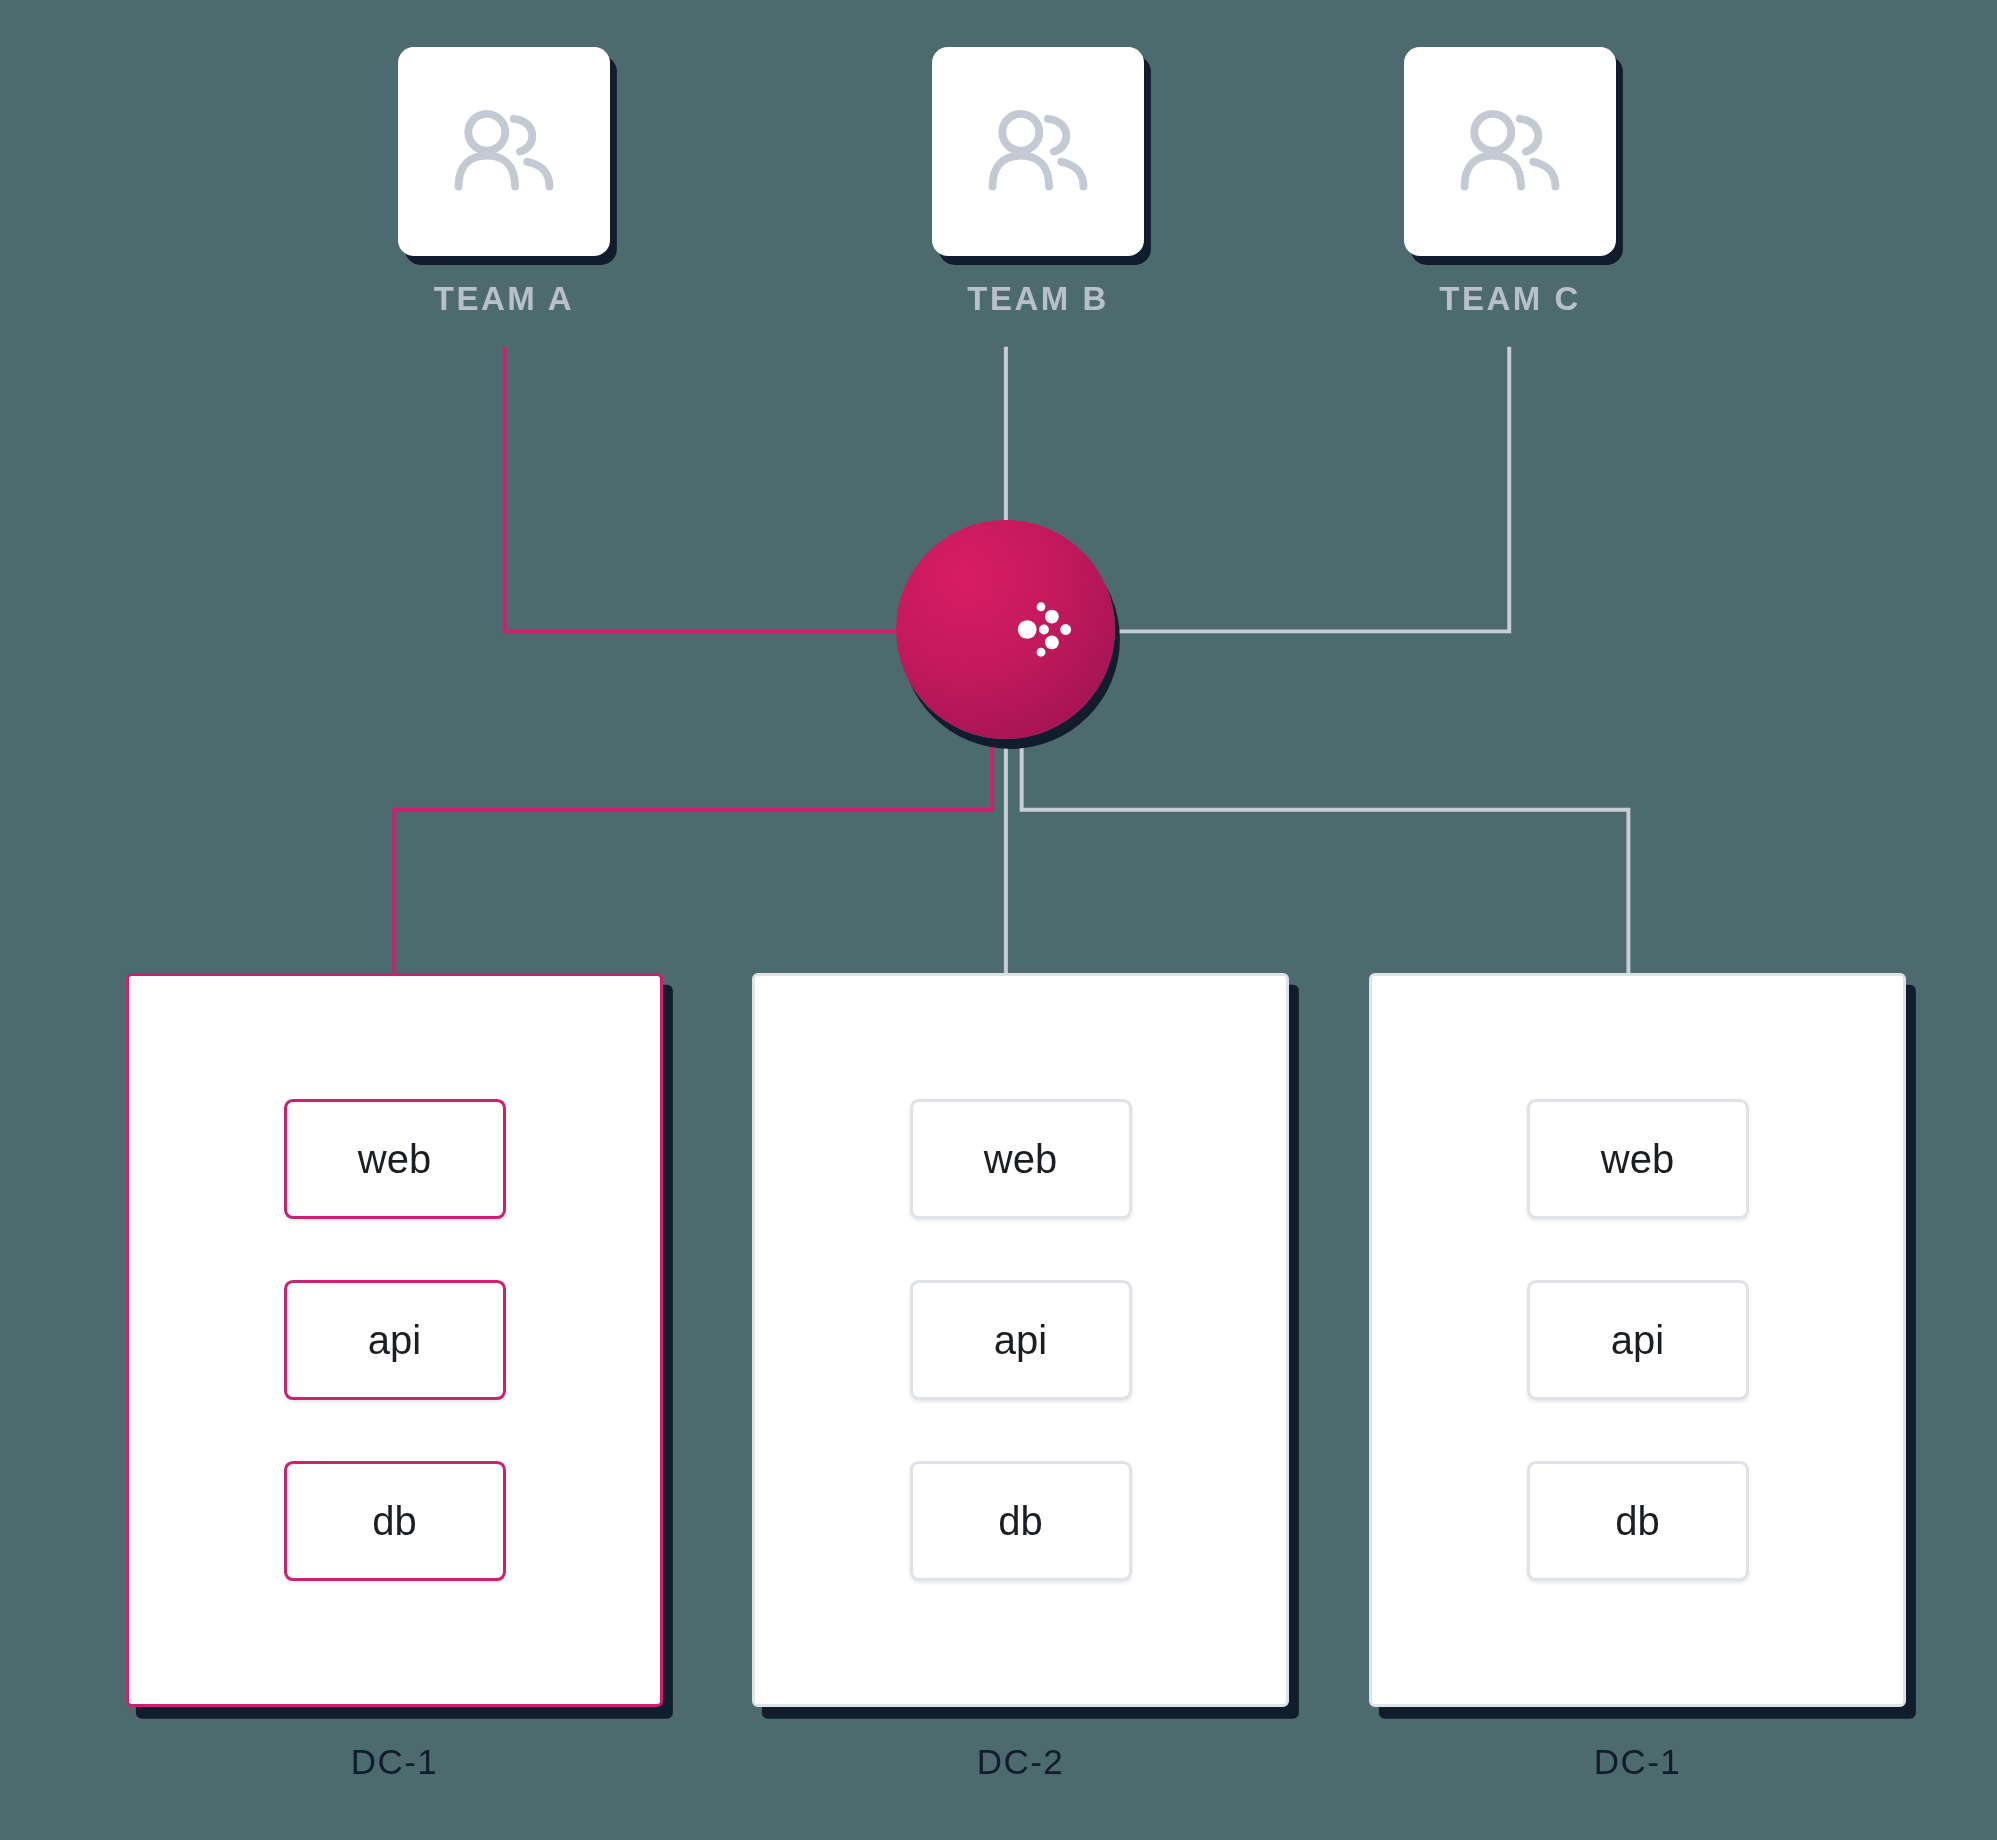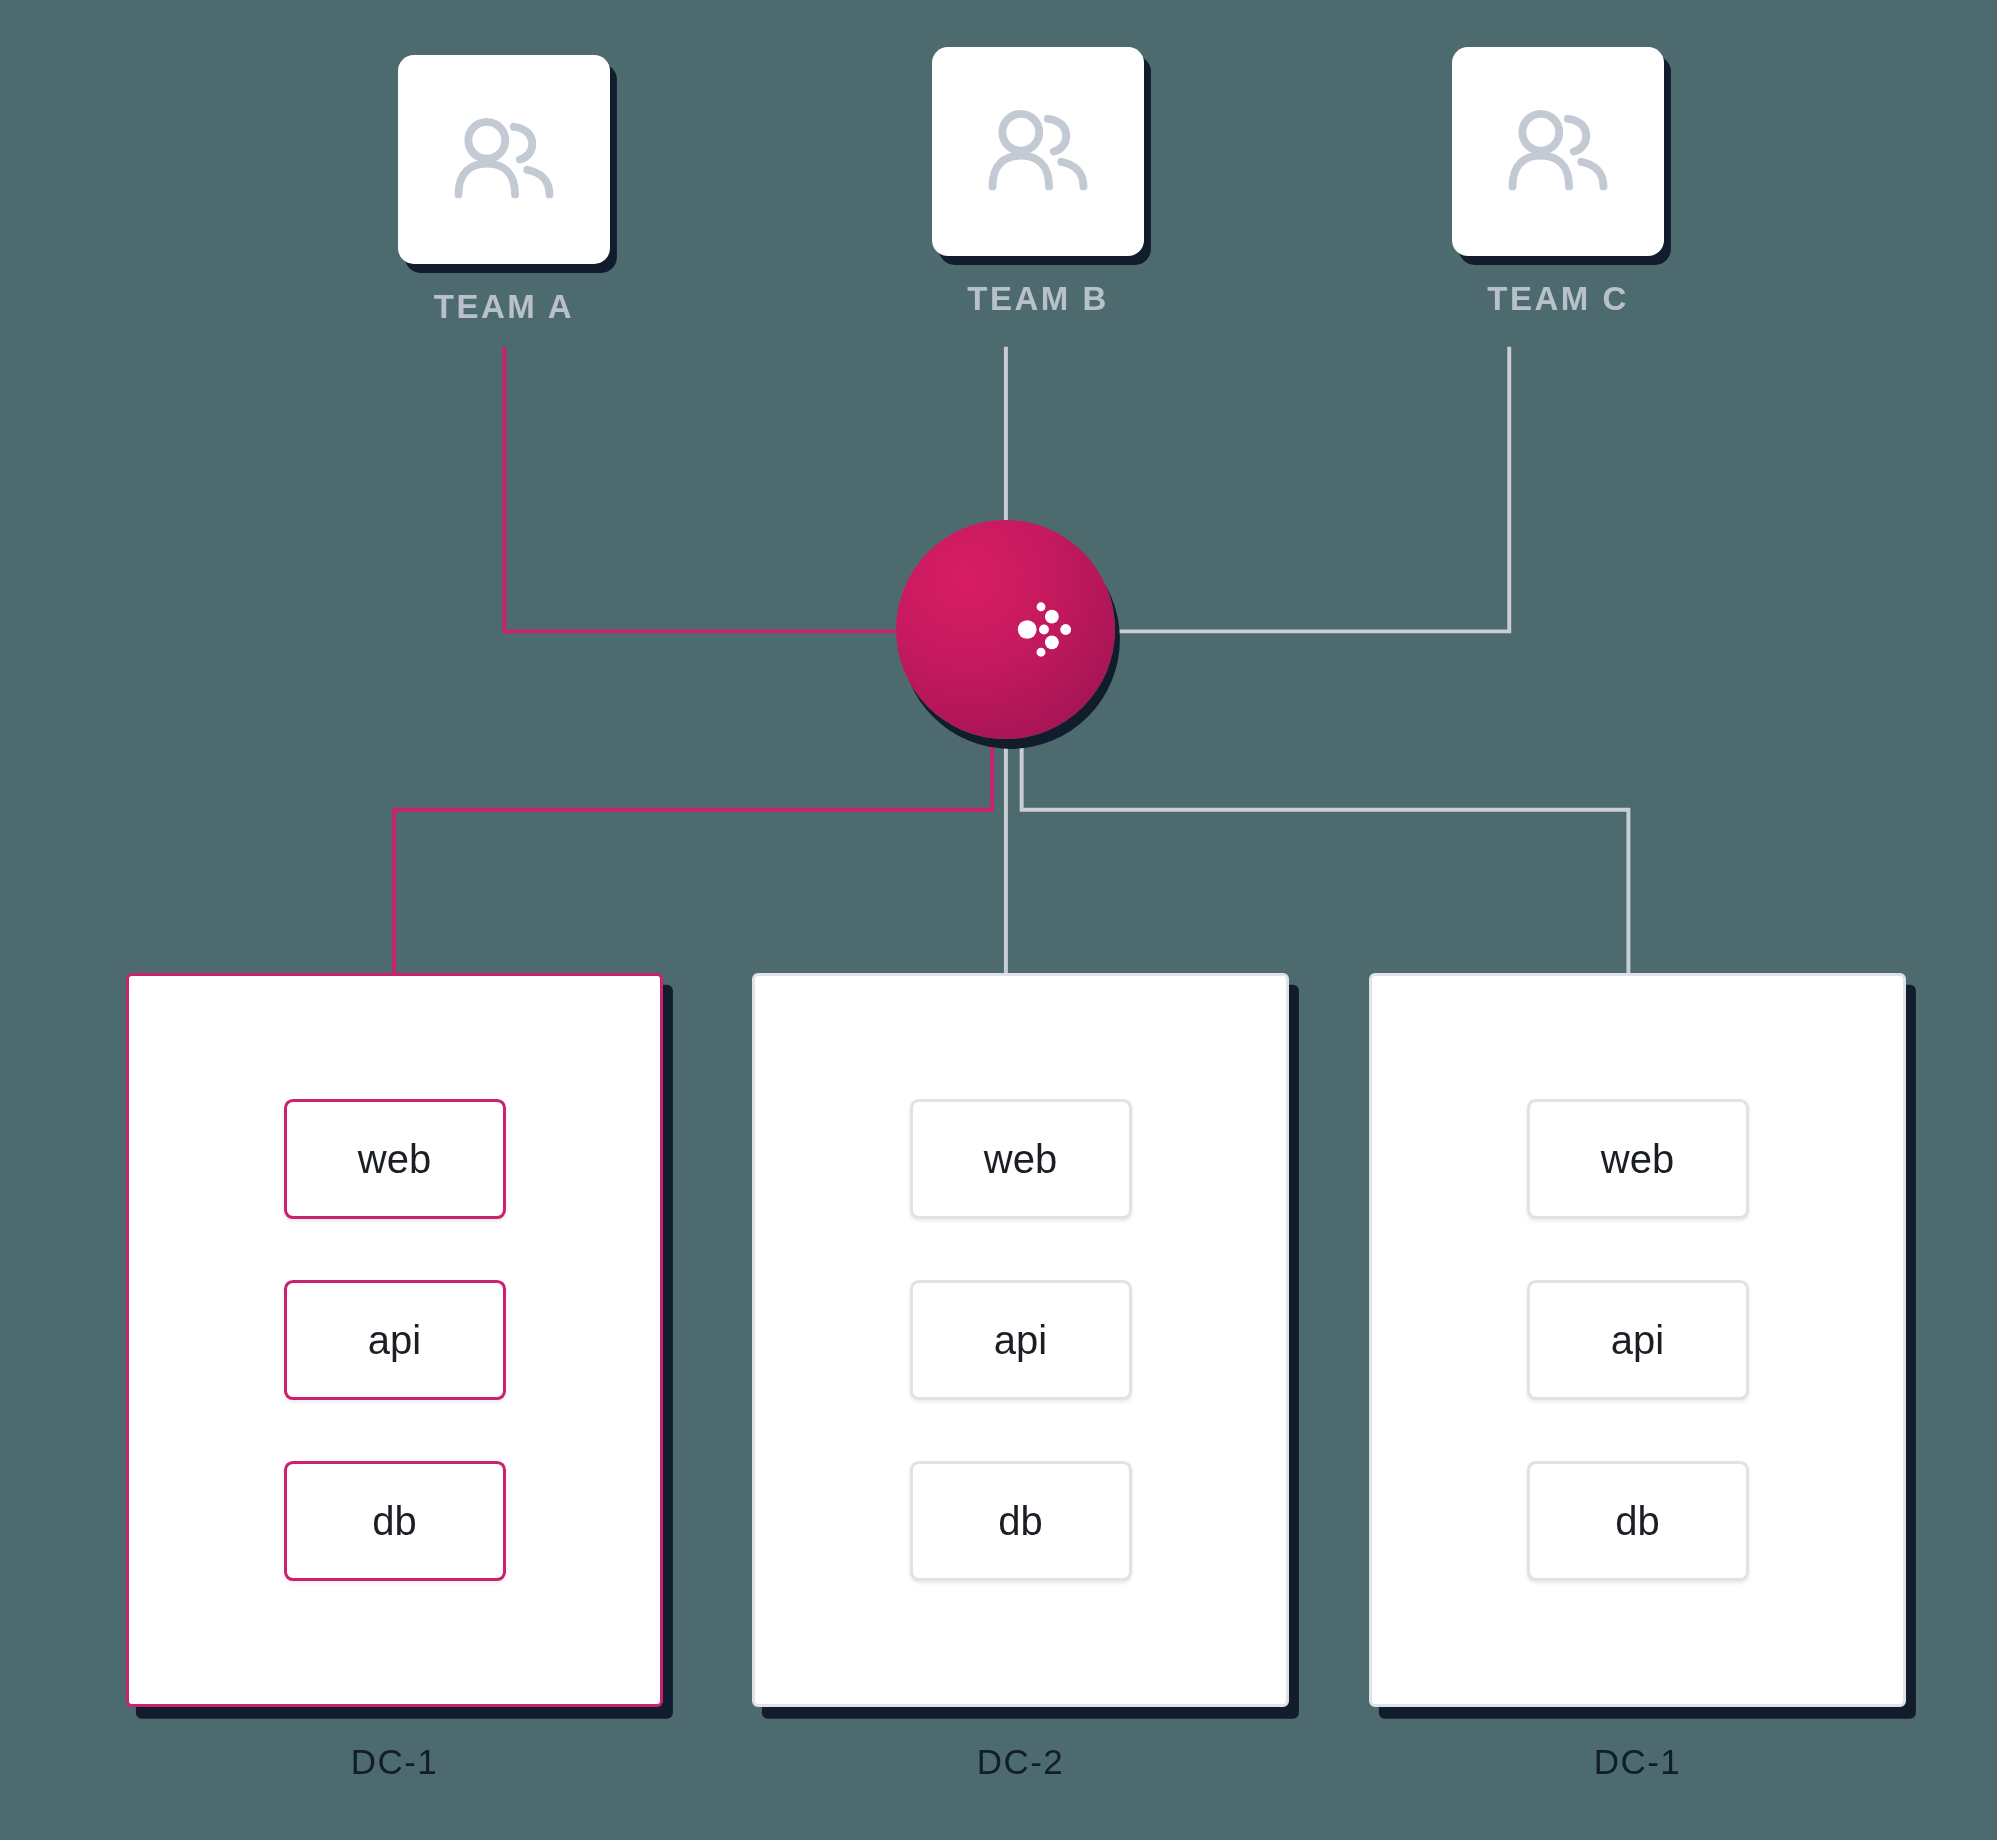--- a/index.html
+++ b/index.html
@@ -133,21 +133,21 @@
 
     <path d="M 1532,352 L 1532,641 L 1131,641" fill="none" stroke="#c9ced6" stroke-width="4"></path>
 
     <path d="M 1007,752 L 1007,822 L 400,822 L 400,990" fill="none" stroke="#ca2171" stroke-width="4"></path>
 
     <path d="M 1021,752 L 1021,990" fill="none" stroke="#c9ced6" stroke-width="4"></path>
 
     <path d="M 1037,752 L 1037,822 L 1653,822 L 1653,990" fill="none" stroke="#c9ced6" stroke-width="4"></path>
   </svg>
 
-  <div class="team" style="left:398px; top:47px;margin-top:8px;">
+  <div class="team" style="left:398px; top:47px;">
     <div class="team-box">
       <svg width="118" height="102" viewBox="0 0 48 40">
         <circle cx="17" cy="12" r="7.5" fill="none" stroke="#c3cad3" stroke-width="3.2"></circle>
         <path d="M5.5 34 C5.5 25 10.5 21.5 17 21.5 C23.5 21.5 28.5 25 28.5 34" fill="none" stroke="#c3cad3" stroke-width="3.2" stroke-linecap="round"></path>
         <path d="M28 6.5 C33 7 35.5 10 35.5 13.5 C35.5 16.5 33.5 19 30.5 19.8" fill="none" stroke="#c3cad3" stroke-width="3.2" stroke-linecap="round"></path>
         <path d="M33.5 24 C39 25 42.5 28.5 42.5 34" fill="none" stroke="#c3cad3" stroke-width="3.2" stroke-linecap="round"></path>
       </svg>
     </div>
     <div class="team-label">TEAM A</div>
   </div>
@@ -157,21 +157,21 @@
       <svg width="118" height="102" viewBox="0 0 48 40">
         <circle cx="17" cy="12" r="7.5" fill="none" stroke="#c3cad3" stroke-width="3.2"></circle>
         <path d="M5.5 34 C5.5 25 10.5 21.5 17 21.5 C23.5 21.5 28.5 25 28.5 34" fill="none" stroke="#c3cad3" stroke-width="3.2" stroke-linecap="round"></path>
         <path d="M28 6.5 C33 7 35.5 10 35.5 13.5 C35.5 16.5 33.5 19 30.5 19.8" fill="none" stroke="#c3cad3" stroke-width="3.2" stroke-linecap="round"></path>
         <path d="M33.5 24 C39 25 42.5 28.5 42.5 34" fill="none" stroke="#c3cad3" stroke-width="3.2" stroke-linecap="round"></path>
       </svg>
     </div>
     <div class="team-label">TEAM B</div>
   </div>
 
-  <div class="team" style="left:1452px; top:47px;">
+  <div class="team" style="left:1404px; top:47px;">
     <div class="team-box">
       <svg width="118" height="102" viewBox="0 0 48 40">
         <circle cx="17" cy="12" r="7.5" fill="none" stroke="#c3cad3" stroke-width="3.2"></circle>
         <path d="M5.5 34 C5.5 25 10.5 21.5 17 21.5 C23.5 21.5 28.5 25 28.5 34" fill="none" stroke="#c3cad3" stroke-width="3.2" stroke-linecap="round"></path>
         <path d="M28 6.5 C33 7 35.5 10 35.5 13.5 C35.5 16.5 33.5 19 30.5 19.8" fill="none" stroke="#c3cad3" stroke-width="3.2" stroke-linecap="round"></path>
         <path d="M33.5 24 C39 25 42.5 28.5 42.5 34" fill="none" stroke="#c3cad3" stroke-width="3.2" stroke-linecap="round"></path>
       </svg>
     </div>
     <div class="team-label">TEAM C</div>
   </div>

